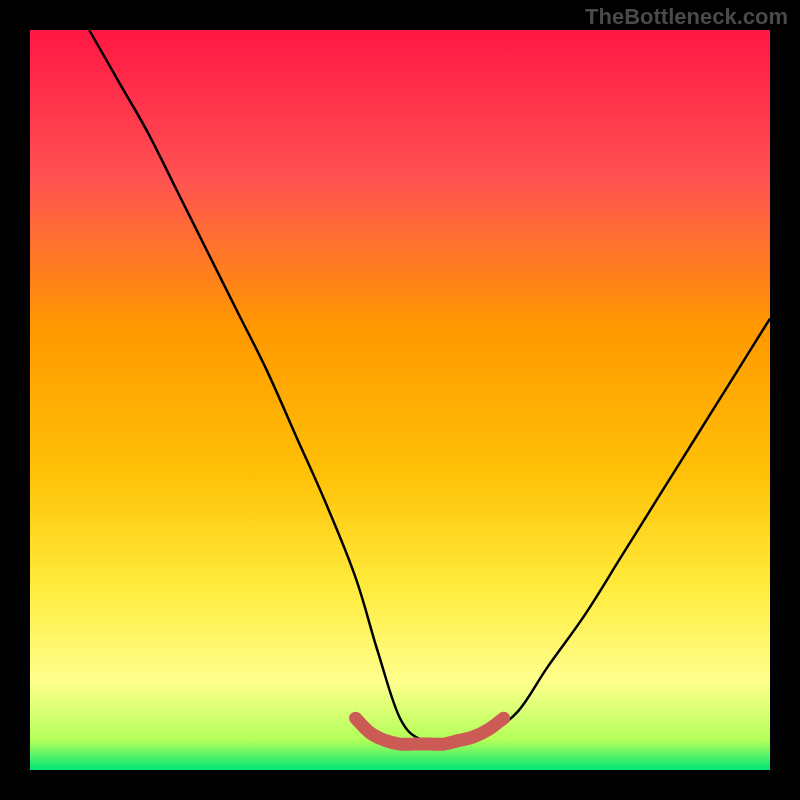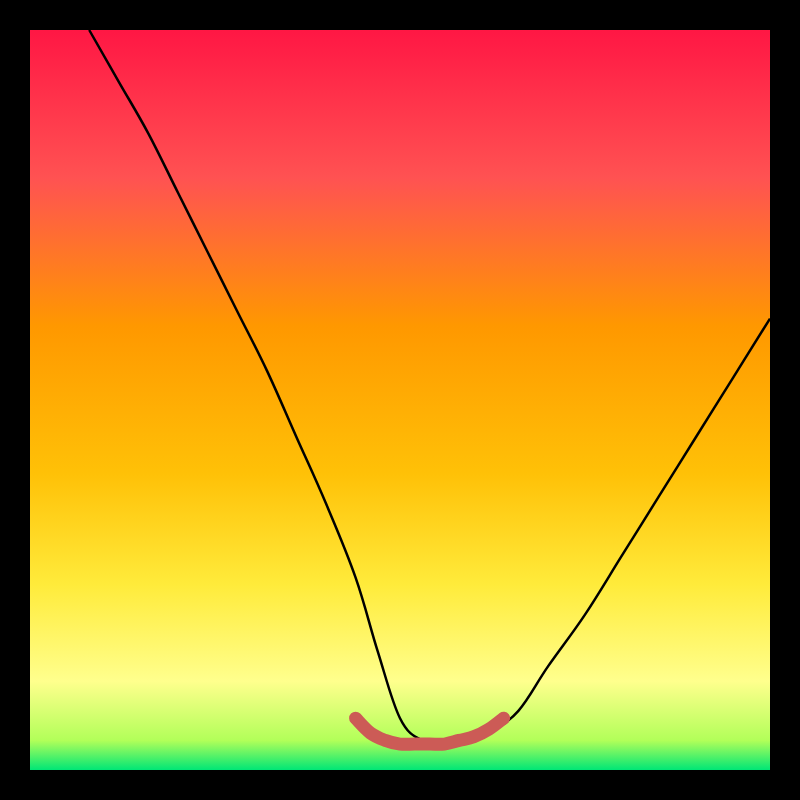--- a/index.html
+++ b/index.html
@@ -27,20 +27,21 @@
     z-index: 10;
   }
   svg {
     display: block;
   }
 </style>
 </head>
 <body>
 
 <div class="chart-container">
+  <div class="watermark">TheBottleneck.com</div>
   <svg id="chart-svg" width="800" height="800" viewBox="0 0 800 800">
     <defs>
       <linearGradient id="bg-grad" x1="0" y1="0" x2="0" y2="1">
           <stop offset="0%" stop-color="#ff1744"></stop>
           <stop offset="20%" stop-color="#ff5252"></stop>
           <stop offset="40%" stop-color="#ff9800"></stop>
           <stop offset="60%" stop-color="#ffc107"></stop>
           <stop offset="75%" stop-color="#ffeb3b"></stop>
           <stop offset="88%" stop-color="#ffff8d"></stop>
           <stop offset="96%" stop-color="#b2ff59"></stop>

